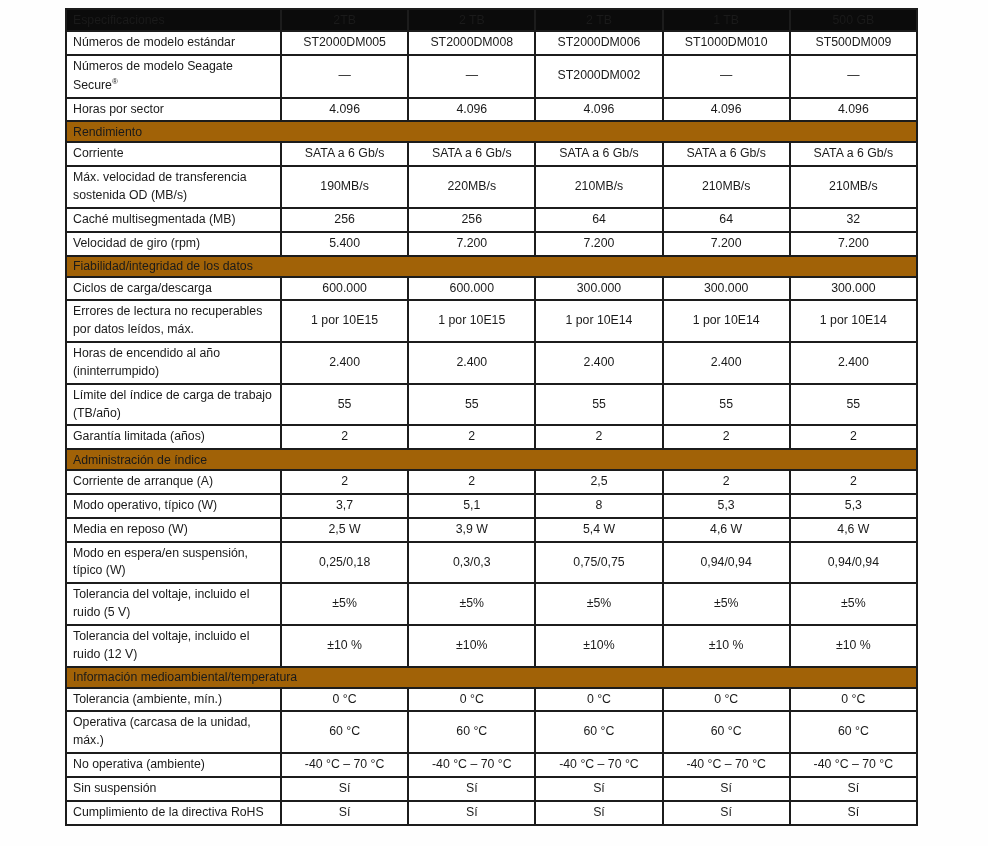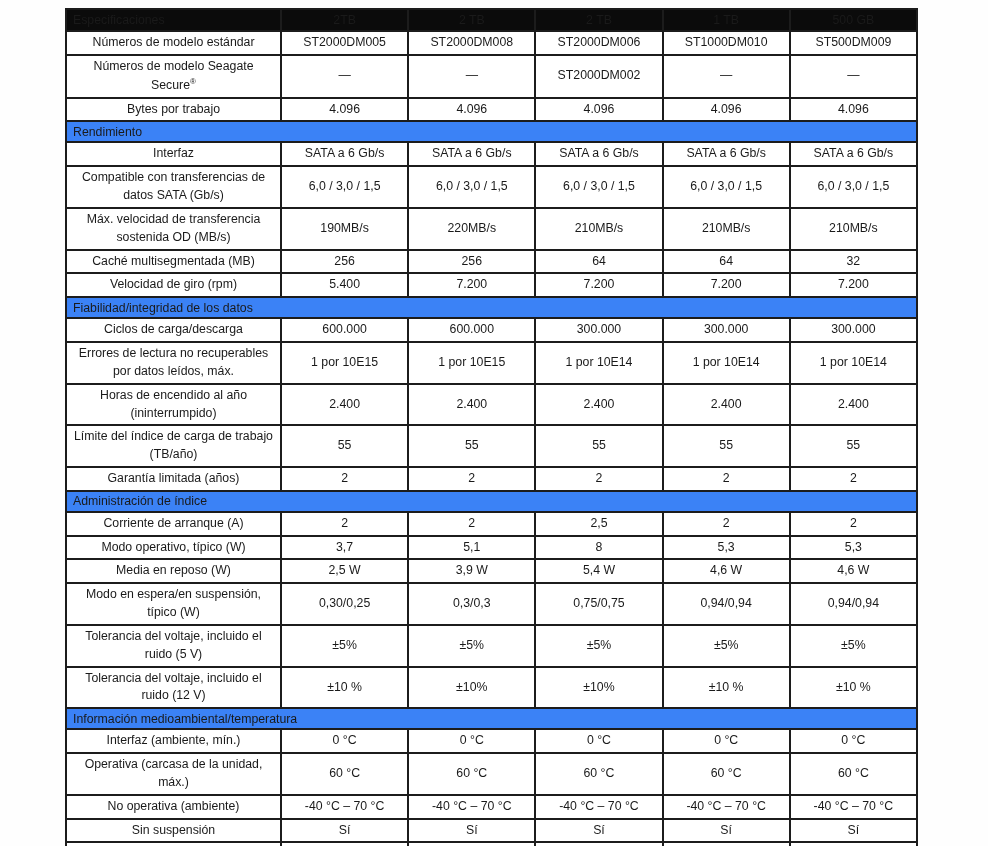--- a/index.html
+++ b/index.html
@@ -45,33 +45,33 @@
   .head-col {
     background: #0b0b0b;
     color: #ffffff;
     text-align: center;
     padding: 3px 4px;
     border-left: 2px solid #6e6e6e;
     border-top-color: #0b0b0b;
     border-right-color: #0b0b0b;
   }
   .label-cell {
-    text-align: center;
+    text-align: left;
     padding: 2px 6px;
     line-height: 1.45;
     background: #ffffff;
   }
   .value-cell {
     text-align: center;
     padding: 2px 4px;
     line-height: 1.45;
     background: #ffffff;
   }
   .section-cell {
-    background: #3b82f6;
+    background: #a16207;
     color: #ffffff;
     text-align: left;
     padding: 2.5px 6px;
     border-left-color: #8a8a8e;
     border-right-color: #8a8a8e;
   }
   sup { font-size: 8px; }
 </style>
 </head>
 <body>
@@ -108,45 +108,37 @@
           </tr>
           <tr>
             <td class="label-cell">Números de modelo Seagate Secure<sup>®</sup></td>
             <td class="value-cell">—</td>
             <td class="value-cell">—</td>
             <td class="value-cell">ST2000DM002</td>
             <td class="value-cell">—</td>
             <td class="value-cell">—</td>
           </tr>
           <tr>
-            <td class="label-cell">Bytes por trabajo</td>
+            <td class="label-cell">Horas por sector</td>
             <td class="value-cell">4.096</td>
             <td class="value-cell">4.096</td>
             <td class="value-cell">4.096</td>
             <td class="value-cell">4.096</td>
             <td class="value-cell">4.096</td>
           </tr>
           <tr>
             <td colspan="6" class="section-cell">Rendimiento</td>
           </tr>
           <tr>
-            <td class="label-cell">Interfaz</td>
-            <td class="value-cell">SATA a 6 Gb/s</td>
-            <td class="value-cell">SATA a 6 Gb/s</td>
-            <td class="value-cell">SATA a 6 Gb/s</td>
-            <td class="value-cell">SATA a 6 Gb/s</td>
-            <td class="value-cell">SATA a 6 Gb/s</td>
-          </tr>
-          <tr>
-            <td class="label-cell">Compatible con transferencias de datos SATA (Gb/s)</td>
-            <td class="value-cell">6,0 / 3,0 / 1,5</td>
-            <td class="value-cell">6,0 / 3,0 / 1,5</td>
-            <td class="value-cell">6,0 / 3,0 / 1,5</td>
-            <td class="value-cell">6,0 / 3,0 / 1,5</td>
-            <td class="value-cell">6,0 / 3,0 / 1,5</td>
+            <td class="label-cell">Corriente</td>
+            <td class="value-cell">SATA a 6 Gb/s</td>
+            <td class="value-cell">SATA a 6 Gb/s</td>
+            <td class="value-cell">SATA a 6 Gb/s</td>
+            <td class="value-cell">SATA a 6 Gb/s</td>
+            <td class="value-cell">SATA a 6 Gb/s</td>
           </tr>
           <tr>
             <td class="label-cell">Máx. velocidad de transferencia sostenida OD (MB/s)</td>
             <td class="value-cell">190MB/s</td>
             <td class="value-cell">220MB/s</td>
             <td class="value-cell">210MB/s</td>
             <td class="value-cell">210MB/s</td>
             <td class="value-cell">210MB/s</td>
           </tr>
           <tr>
@@ -230,21 +222,21 @@
           <tr>
             <td class="label-cell">Media en reposo (W)</td>
             <td class="value-cell">2,5 W</td>
             <td class="value-cell">3,9 W</td>
             <td class="value-cell">5,4 W</td>
             <td class="value-cell">4,6 W</td>
             <td class="value-cell">4,6 W</td>
           </tr>
           <tr>
             <td class="label-cell">Modo en espera/en suspensión, típico (W)</td>
-            <td class="value-cell">0,30/0,25</td>
+            <td class="value-cell">0,25/0,18</td>
             <td class="value-cell">0,3/0,3</td>
             <td class="value-cell">0,75/0,75</td>
             <td class="value-cell">0,94/0,94</td>
             <td class="value-cell">0,94/0,94</td>
           </tr>
           <tr>
             <td class="label-cell">Tolerancia del voltaje, incluido el ruido (5 V)</td>
             <td class="value-cell">±5%</td>
             <td class="value-cell">±5%</td>
             <td class="value-cell">±5%</td>
@@ -256,21 +248,21 @@
             <td class="value-cell">±10 %</td>
             <td class="value-cell">±10%</td>
             <td class="value-cell">±10%</td>
             <td class="value-cell">±10 %</td>
             <td class="value-cell">±10 %</td>
           </tr>
           <tr>
             <td colspan="6" class="section-cell">Información medioambiental/temperatura</td>
           </tr>
           <tr>
-            <td class="label-cell">Interfaz (ambiente, mín.)</td>
+            <td class="label-cell">Tolerancia (ambiente, mín.)</td>
             <td class="value-cell">0 °C</td>
             <td class="value-cell">0 °C</td>
             <td class="value-cell">0 °C</td>
             <td class="value-cell">0 °C</td>
             <td class="value-cell">0 °C</td>
           </tr>
           <tr>
             <td class="label-cell">Operativa (carcasa de la unidad, máx.)</td>
             <td class="value-cell">60 °C</td>
             <td class="value-cell">60 °C</td>

